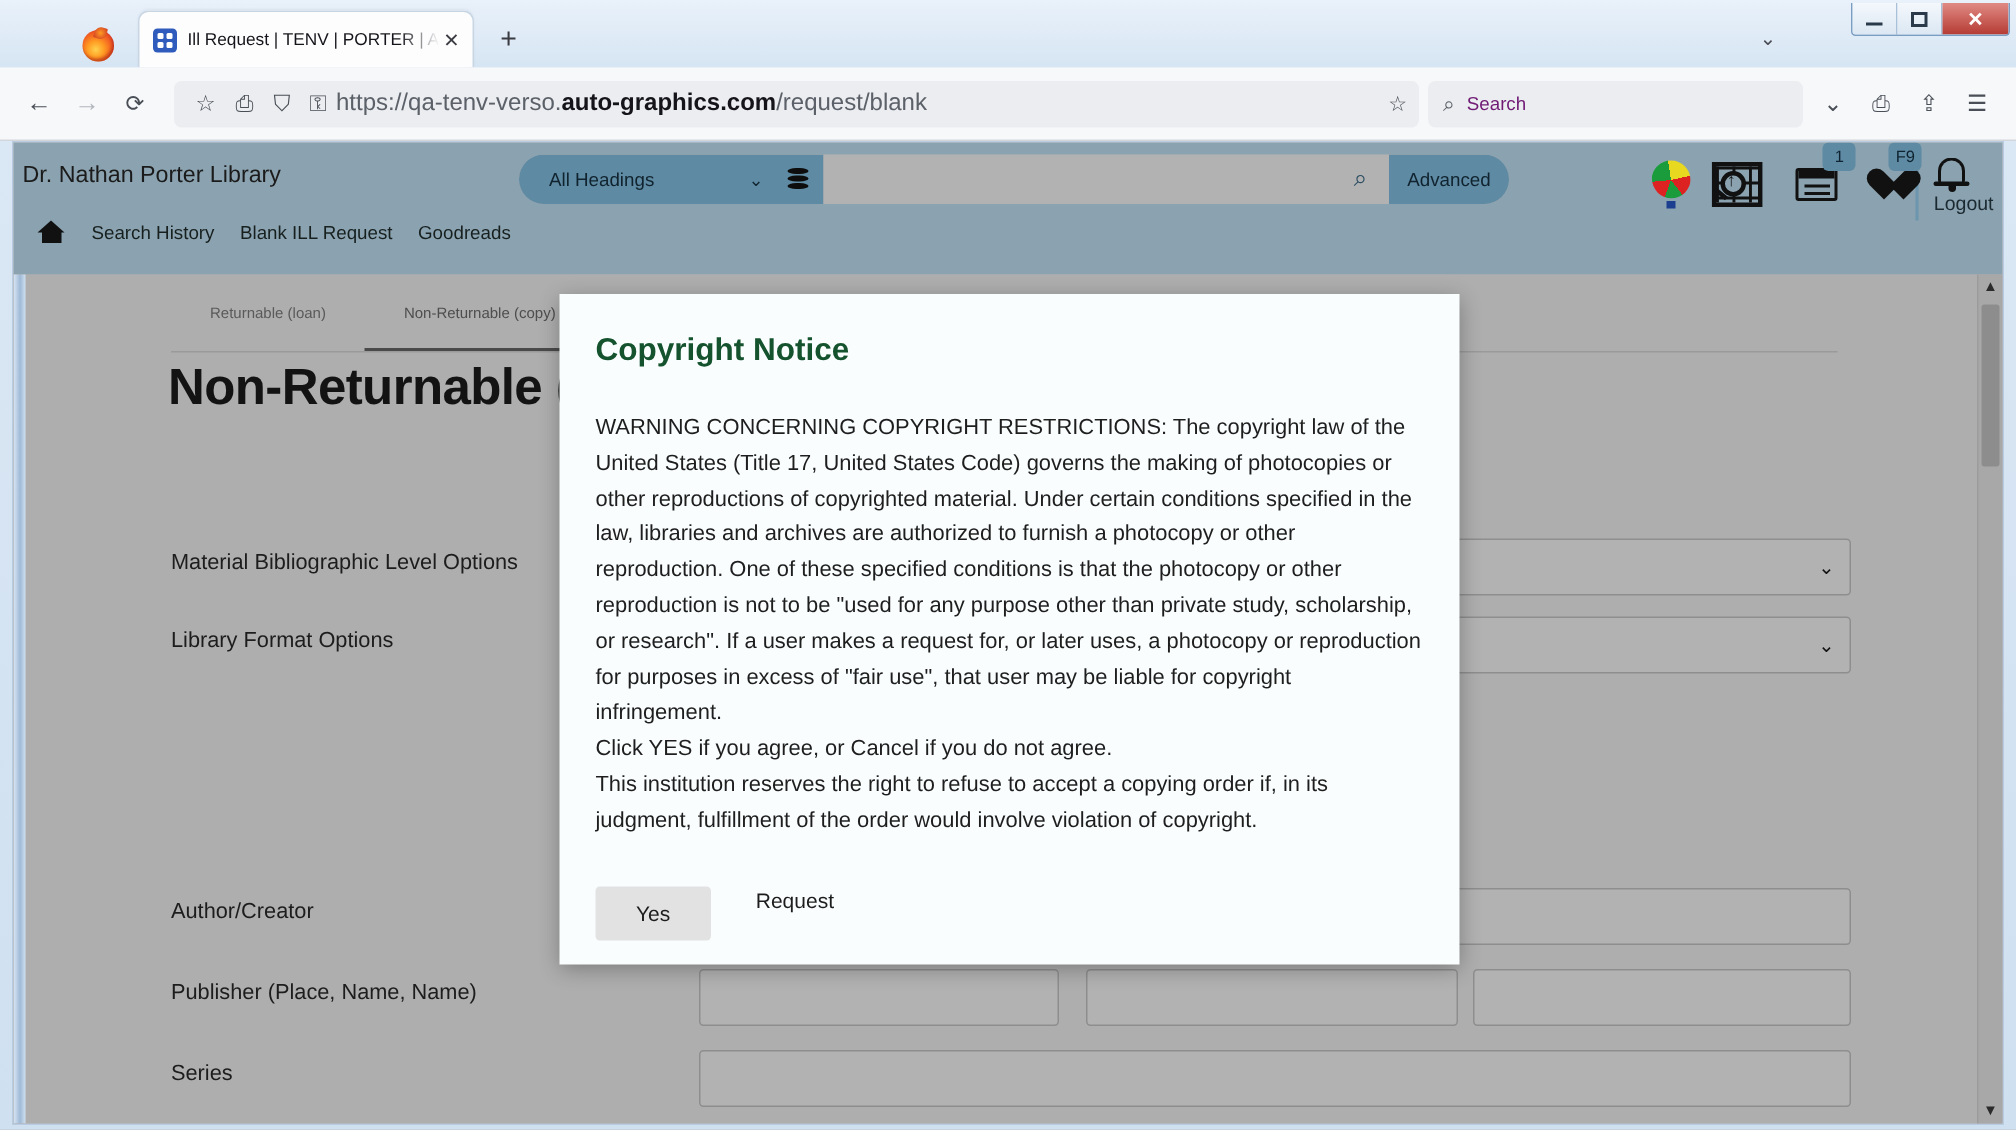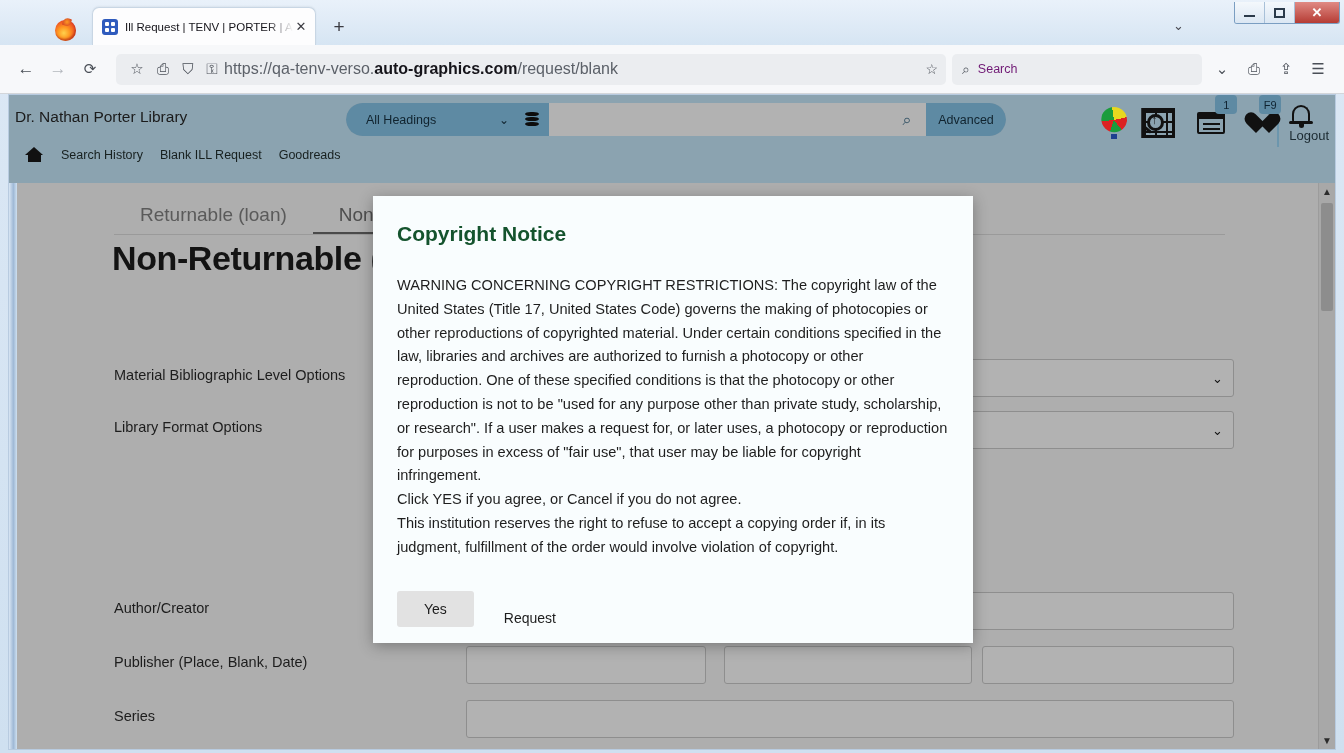--- a/index.html
+++ b/index.html
@@ -234,21 +234,21 @@
   #pagebody {
     position: absolute; top: 88px; left: 0; right: 0; bottom: 0;
     background: #aeaeae;
   }
   #leftrail {
     position:absolute; left:0; top:0; bottom:0; width: 8px;
     background: linear-gradient(90deg,#d9e6f4 0%, #9fb9d6 55%, #cfe0f0 100%);
   }
   #formtabs {
     position: absolute; left: 105px; top: 14px; right: 110px; height: 38px;
-    display:flex; gap: 0; font-size: 19px; color:#5a5a5a;
+    display:flex; gap: 0; font-size: 10px; color:#5a5a5a;
     border-bottom: 1px solid #9a9a9a;
   }
   .ftab { padding: 7px 26px 10px; }
   .ftab.active { color:#4e4e4e; border-bottom: 2px solid #4a4a4a; }
   #pagetitle {
     position:absolute; left: 103px; top: 56px; font-size: 34px; font-weight: bold;
     color: #131313; letter-spacing: -0.4px;
   }
   .frow { position: absolute; left: 105px; right: 0; height: 30px; }
   .flabel { position:absolute; left: 0; font-size: 14.5px; color: #1d1d1d; top: 4px; }
@@ -288,21 +288,21 @@
     position: absolute; left: 364px; top: 101px; width: 600px; height: 447px;
     background: #f9fdfe; box-shadow: 0 3px 14px rgba(0,0,0,.30);
     padding: 26px 24px 0 24px;
   }
   #modal h2 {
     margin: 0 0 28px 0; font-size: 21px; font-weight: bold; color: #14532d;
   }
   #modal .body p {
     margin: 0 0 0 0; font-size: 14.6px; line-height: 23.8px; color: #1e1e1e;
   }
-  #modal .actions { margin-top: 31px; display: flex; align-items: flex-end; gap: 24px; }
+  #modal .actions { margin-top: 31px; display: flex; align-items: flex-start; gap: 24px; }
   #yesbtn {
     background: #e2e2e2; border: none; border-radius: 3px; padding: 10px 27px;
     font-size: 14px; color: #1d1d1d; font-family: inherit;
   }
   #cancel-link { font-size: 14px; color: #1d1d1d; background: none; border: none; font-family: inherit; }
 </style>
 </head>
 <body>
 
 <div id="window">
@@ -442,21 +442,21 @@
         </span>
       </div>
 
 
       <div class="frow" style="top:413px">
         <span class="flabel">Author/Creator</span>
         <span class="field" style="left:352px; width:768px; height:38px; top:-4px;"></span>
       </div>
 
       <div class="frow" style="top:467px">
-        <span class="flabel">Publisher (Place, Blank, Date)</span>
+        <span class="flabel">Publisher (Place, Name, Name)</span>
         <span class="field" style="left:352px; width:240px; height:38px; top:-4px;"></span>
         <span class="field" style="left:610px; width:248px; height:38px; top:-4px;"></span>
         <span class="field" style="left:868px; width:252px; height:38px; top:-4px;"></span>
       </div>
 
       <div class="frow" style="top:521px">
         <span class="flabel">Series</span>
         <span class="field" style="left:352px; width:768px; height:38px; top:-4px;"></span>
       </div>
 

